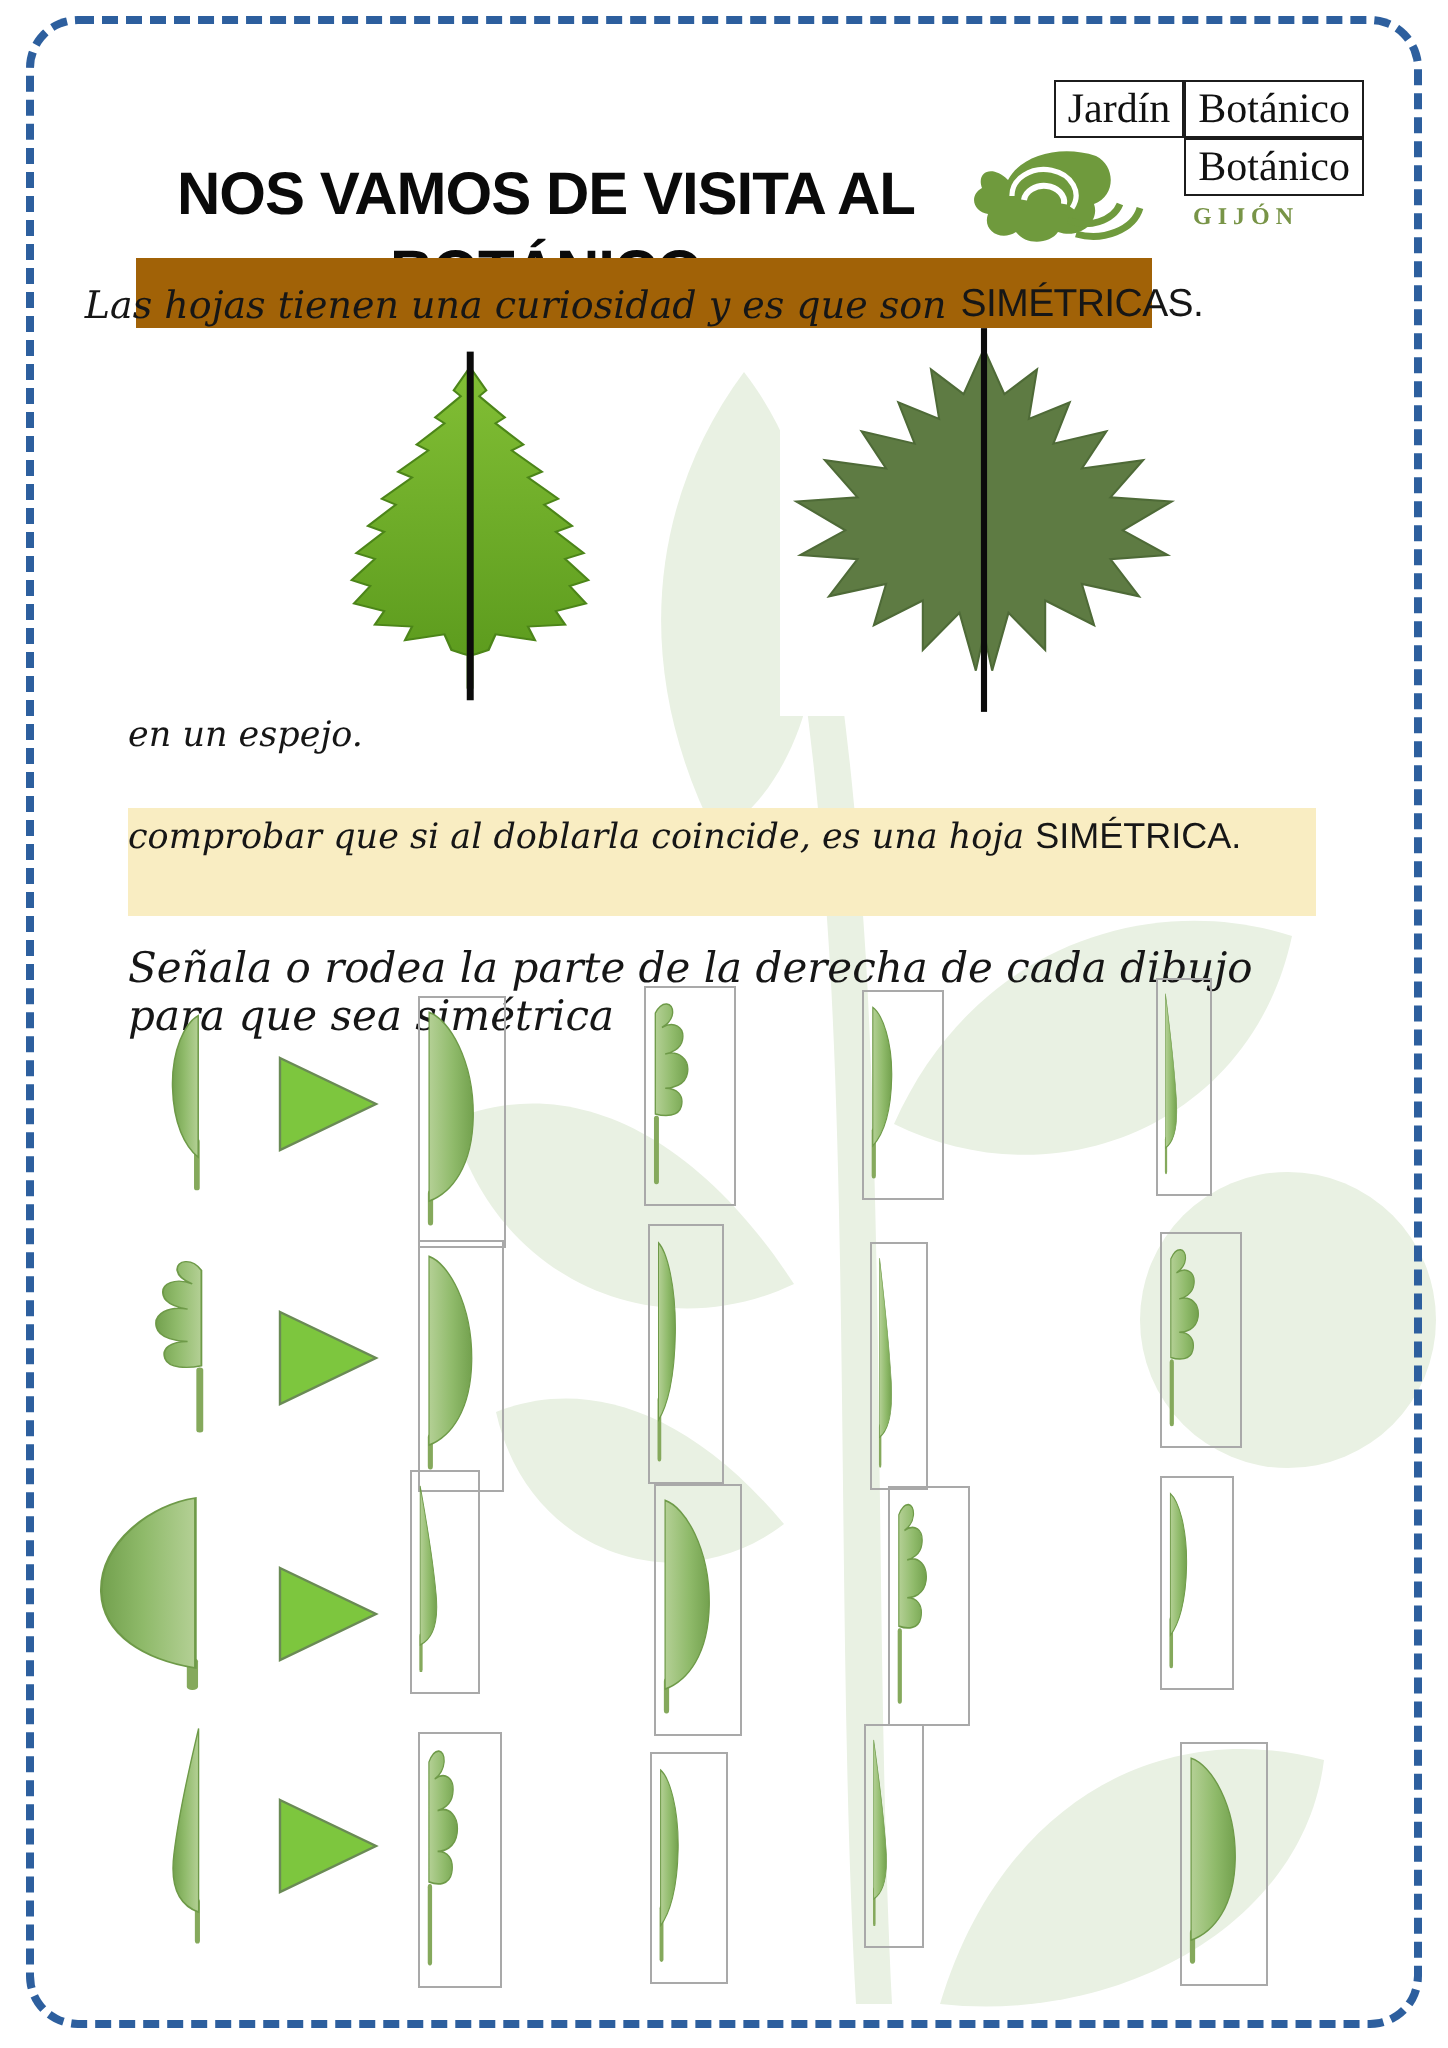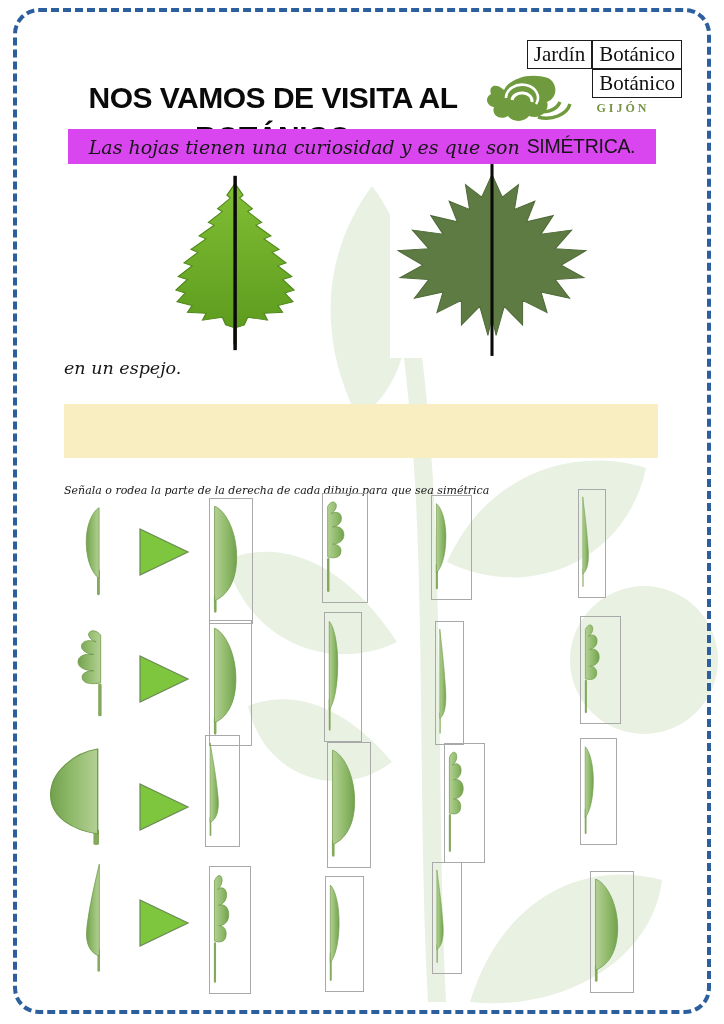--- a/index.html
+++ b/index.html
@@ -12,37 +12,37 @@
   
   .title{position:absolute;left:72px;top:36px;width:402px;text-align:center;z-index:2;
        font-weight:bold;font-size:30px;line-height:39px;color:#0a0a0a;letter-spacing:-0.5px;margin-top:42px;}
   .logo{position:absolute;left:492px;top:40px;width:190px;z-index:2;
        font-family:"Liberation Serif",serif;}
   .logo-row{display:flex;justify-content:flex-end;}
   .logo-cell{border:1.6px solid #1c1c1c;padding:0 6px;font-size:21px;line-height:27px;color:#111;background:#fff;}
   .logo-city{font-size:12px;letter-spacing:3px;color:#789447;text-align:center;width:118px;margin-left:auto;padding-top:3px;font-weight:bold;}
   .logo-leaf{position:absolute;left:-6px;top:32px;}
   
-  .banner{position:absolute;left:68px;top:129px;width:588px;height:35px;background:#d946ef;z-index:2;
-       display:flex;align-items:center;justify-content:center;white-space:nowrap;}
+  .banner{position:absolute;left:68px;top:129px;width:508px;height:35px;background:#a16207;z-index:2;
+       display:flex;align-items:flex-end;justify-content:center;white-space:nowrap;}
   .script{font-family:"DejaVu Serif",serif;font-style:italic;color:#161616;}
   .banner .script{font-size:19px;}
   .banner .caps{font-size:19.5px;margin-left:7px;color:#161616;letter-spacing:-0.3px;}
   
   .photo{position:absolute;background:#fff;z-index:1;}
   .photo-birch{left:148px;top:170px;width:174px;height:184px;}
   .photo-maple{left:390px;top:162px;width:204px;height:196px;}
   .photo svg{width:100%;height:100%;display:block;}
   
   .intro{position:absolute;left:64px;top:356px;width:594px;z-index:2;font-size:17.5px;line-height:24px;}
   .stretch{text-align:justify;text-align-last:justify;}
   .hl{position:absolute;left:64px;top:404px;width:594px;height:53px;background:#f9edc2;z-index:2;
       font-size:17.5px;line-height:26px;padding-top:1px;}
   .hl .caps,.intro .caps{font-family:"Liberation Sans",sans-serif;font-style:normal;font-size:18px;}
-  .instruction{position:absolute;left:64px;top:484px;width:600px;z-index:2;font-size:11px;}
+  .instruction{position:absolute;left:64px;top:472px;width:600px;z-index:2;font-size:21px;}
   
   .row{position:absolute;left:0;width:724px;height:132px;z-index:2;}
   .stim{position:absolute;}
   .stim svg{width:100%;height:100%;transform:scaleX(-1);}
   .arrow{position:absolute;left:138px;width:52px;height:50px;}
   .opt{position:absolute;border:1px solid #a9a9a9;background:transparent;}
   .opt svg{position:absolute;left:3px;top:5px;width:calc(100% - 11px);height:calc(100% - 13px);}
 </style>
 </head>
 <body>
@@ -109,21 +109,21 @@
     <path d="M62,6 C44,0 24,6 18,18 C10,10 2,14 5,22 C-2,26 1,34 8,35 C5,43 14,49 22,44 C27,51 39,50 43,44 C55,48 64,38 61,30 C72,26 72,11 62,6 Z" fill="#6f9a3d"></path>
     <path d="M26,28 a10,8 0 1 1 20,2" stroke="#ffffff" stroke-width="3" fill="none"></path>
     <path d="M20,26 a16,13 0 1 1 30,6" stroke="#ffffff" stroke-width="2.6" fill="none"></path>
     <path d="M48,38 a18,14 0 0 0 26,-8" stroke="#6f9a3d" stroke-width="3.4" fill="none"></path>
     <path d="M52,45 a24,18 0 0 0 32,-13" stroke="#6f9a3d" stroke-width="3.4" fill="none"></path>
   </svg>
 </div>
 
 <div class="banner">
   <span class="script">Las hojas tienen una curiosidad y es que son</span>
-  <span class="caps">SIMÉTRICA.</span>
+  <span class="caps">SIMÉTRICAS.</span>
 </div>
 
 <div class="photo photo-birch">
   <svg viewBox="0 0 150 190" preserveAspectRatio="none">
     <path d="M75,14 L82,26 79,29 90,40 86,43 98,54 93,57 106,68 100,71 113,82 107,85 119,96 112,99 124,110 116,113 126,124 118,127 125,136 112,140 116,147 100,148 103,155 86,152 83,160 78,162
              L75,163 72,162
              L67,160 64,152 47,155 50,148 34,147 38,140 25,136 32,127 24,124 34,113 26,110 38,99 31,96 43,85 37,82 50,71 44,68 57,57 52,54 64,43 60,40 71,29 68,26 Z" fill="url(#bg1)" stroke="#4c8519" stroke-width="1"></path>
     <path d="M75,162 L75,180" stroke="#5f8f33" stroke-width="3"></path>
     <rect x="73.6" y="6" width="3" height="180" fill="#0b0b0b"></rect>
   </svg>
@@ -134,20 +134,24 @@
     <path d="M100,12 110,34 126,22 122,46 142,38 134,58 160,52 148,70 178,66 162,84 192,86 168,100 190,112 162,114 176,132 148,126 154,146 130,134 130,158 112,140 104,168 100,150 96,168 88,140 70,158 70,134 46,146 52,126 24,132 38,114 10,112 32,100 8,86 38,84 22,66 52,70 40,52 66,58 58,38 78,46 74,22 90,34 Z" fill="#5e7b43" stroke="#4e6a37" stroke-width="1"></path>
     <rect x="98.5" y="2" width="3" height="186" fill="#0b0b0b"></rect>
   </svg>
 </div>
 
 <div class="intro script">
   <div>en un espejo.</div>
 </div>
 
 <div class="hl script">
+  <div>
+    <span>comprobar que si al doblarla coincide, es una hoja</span>
+    <span class="caps">SIMÉTRICA.</span>
+  </div>
 </div>
 
 <div class="instruction script">Señala o rodea la parte de la derecha de cada dibujo para que sea simétrica</div>
 
 <div class="row" style="top:497px">
   <div class="stim" style="left:63px;top:8px;width:38px;height:92px">
     <svg viewBox="0 0 40 100" preserveAspectRatio="none">
         <use href="#sym-slender"></use>
       </svg>
   </div>

